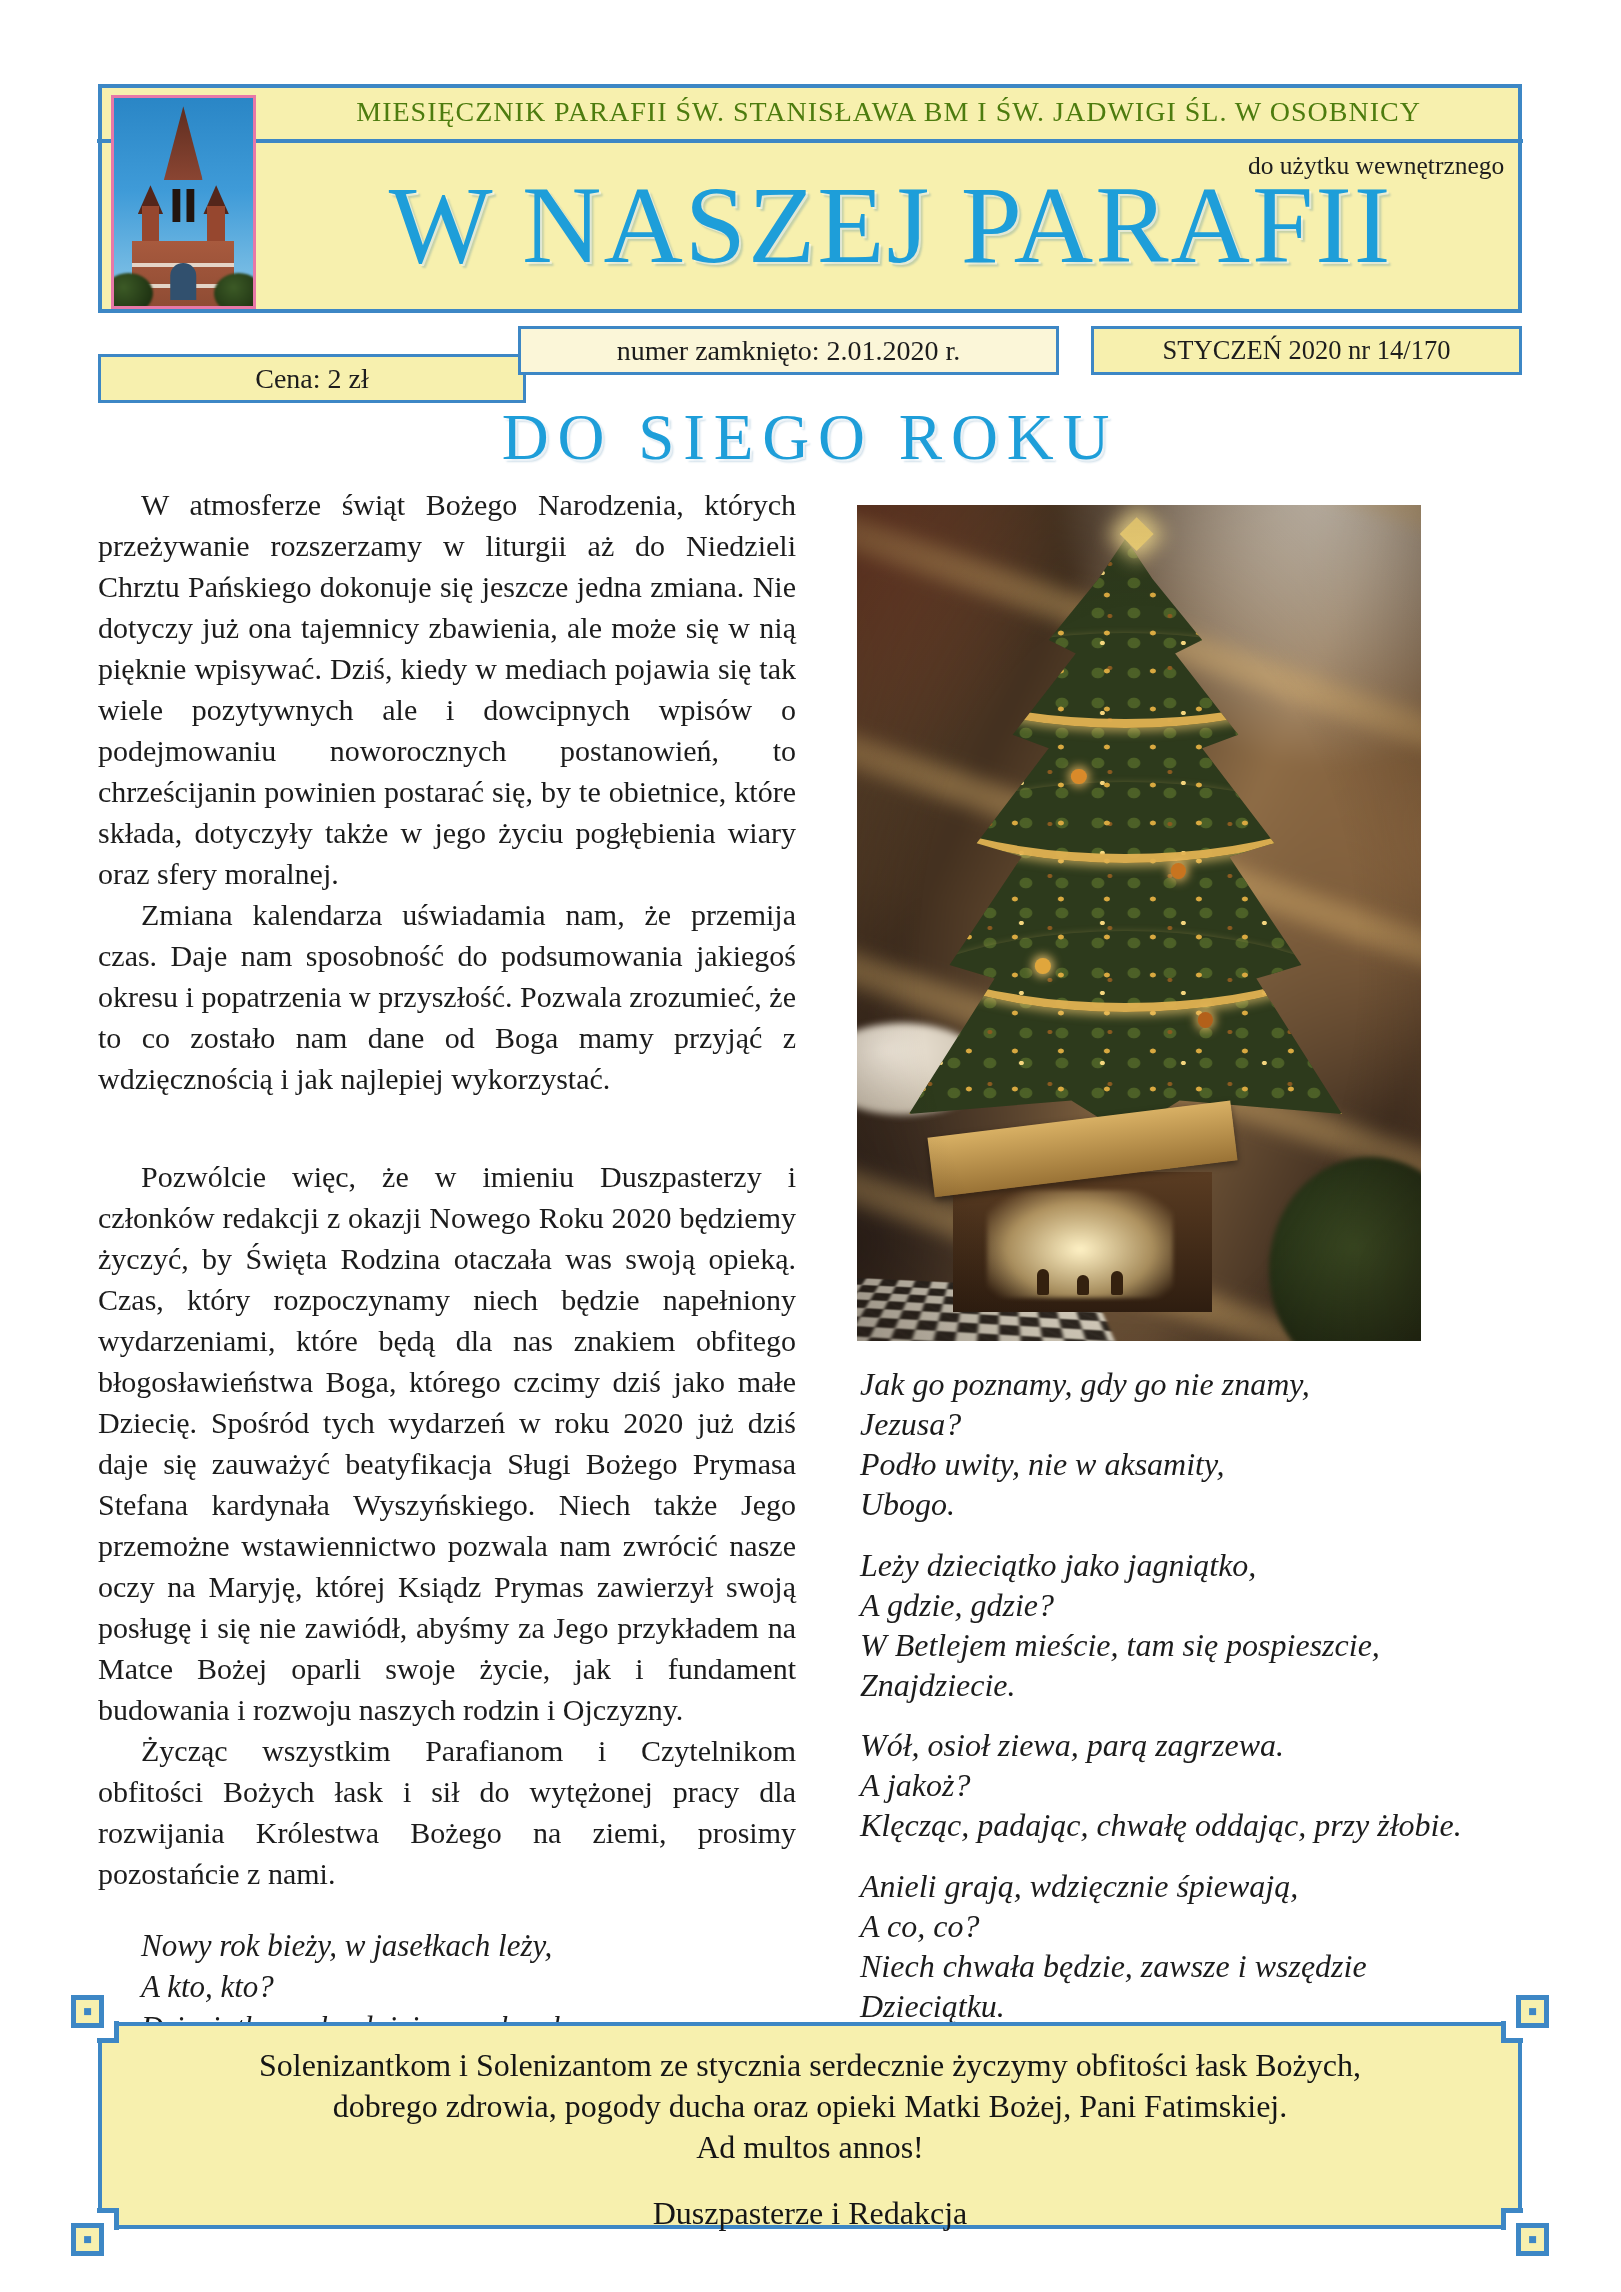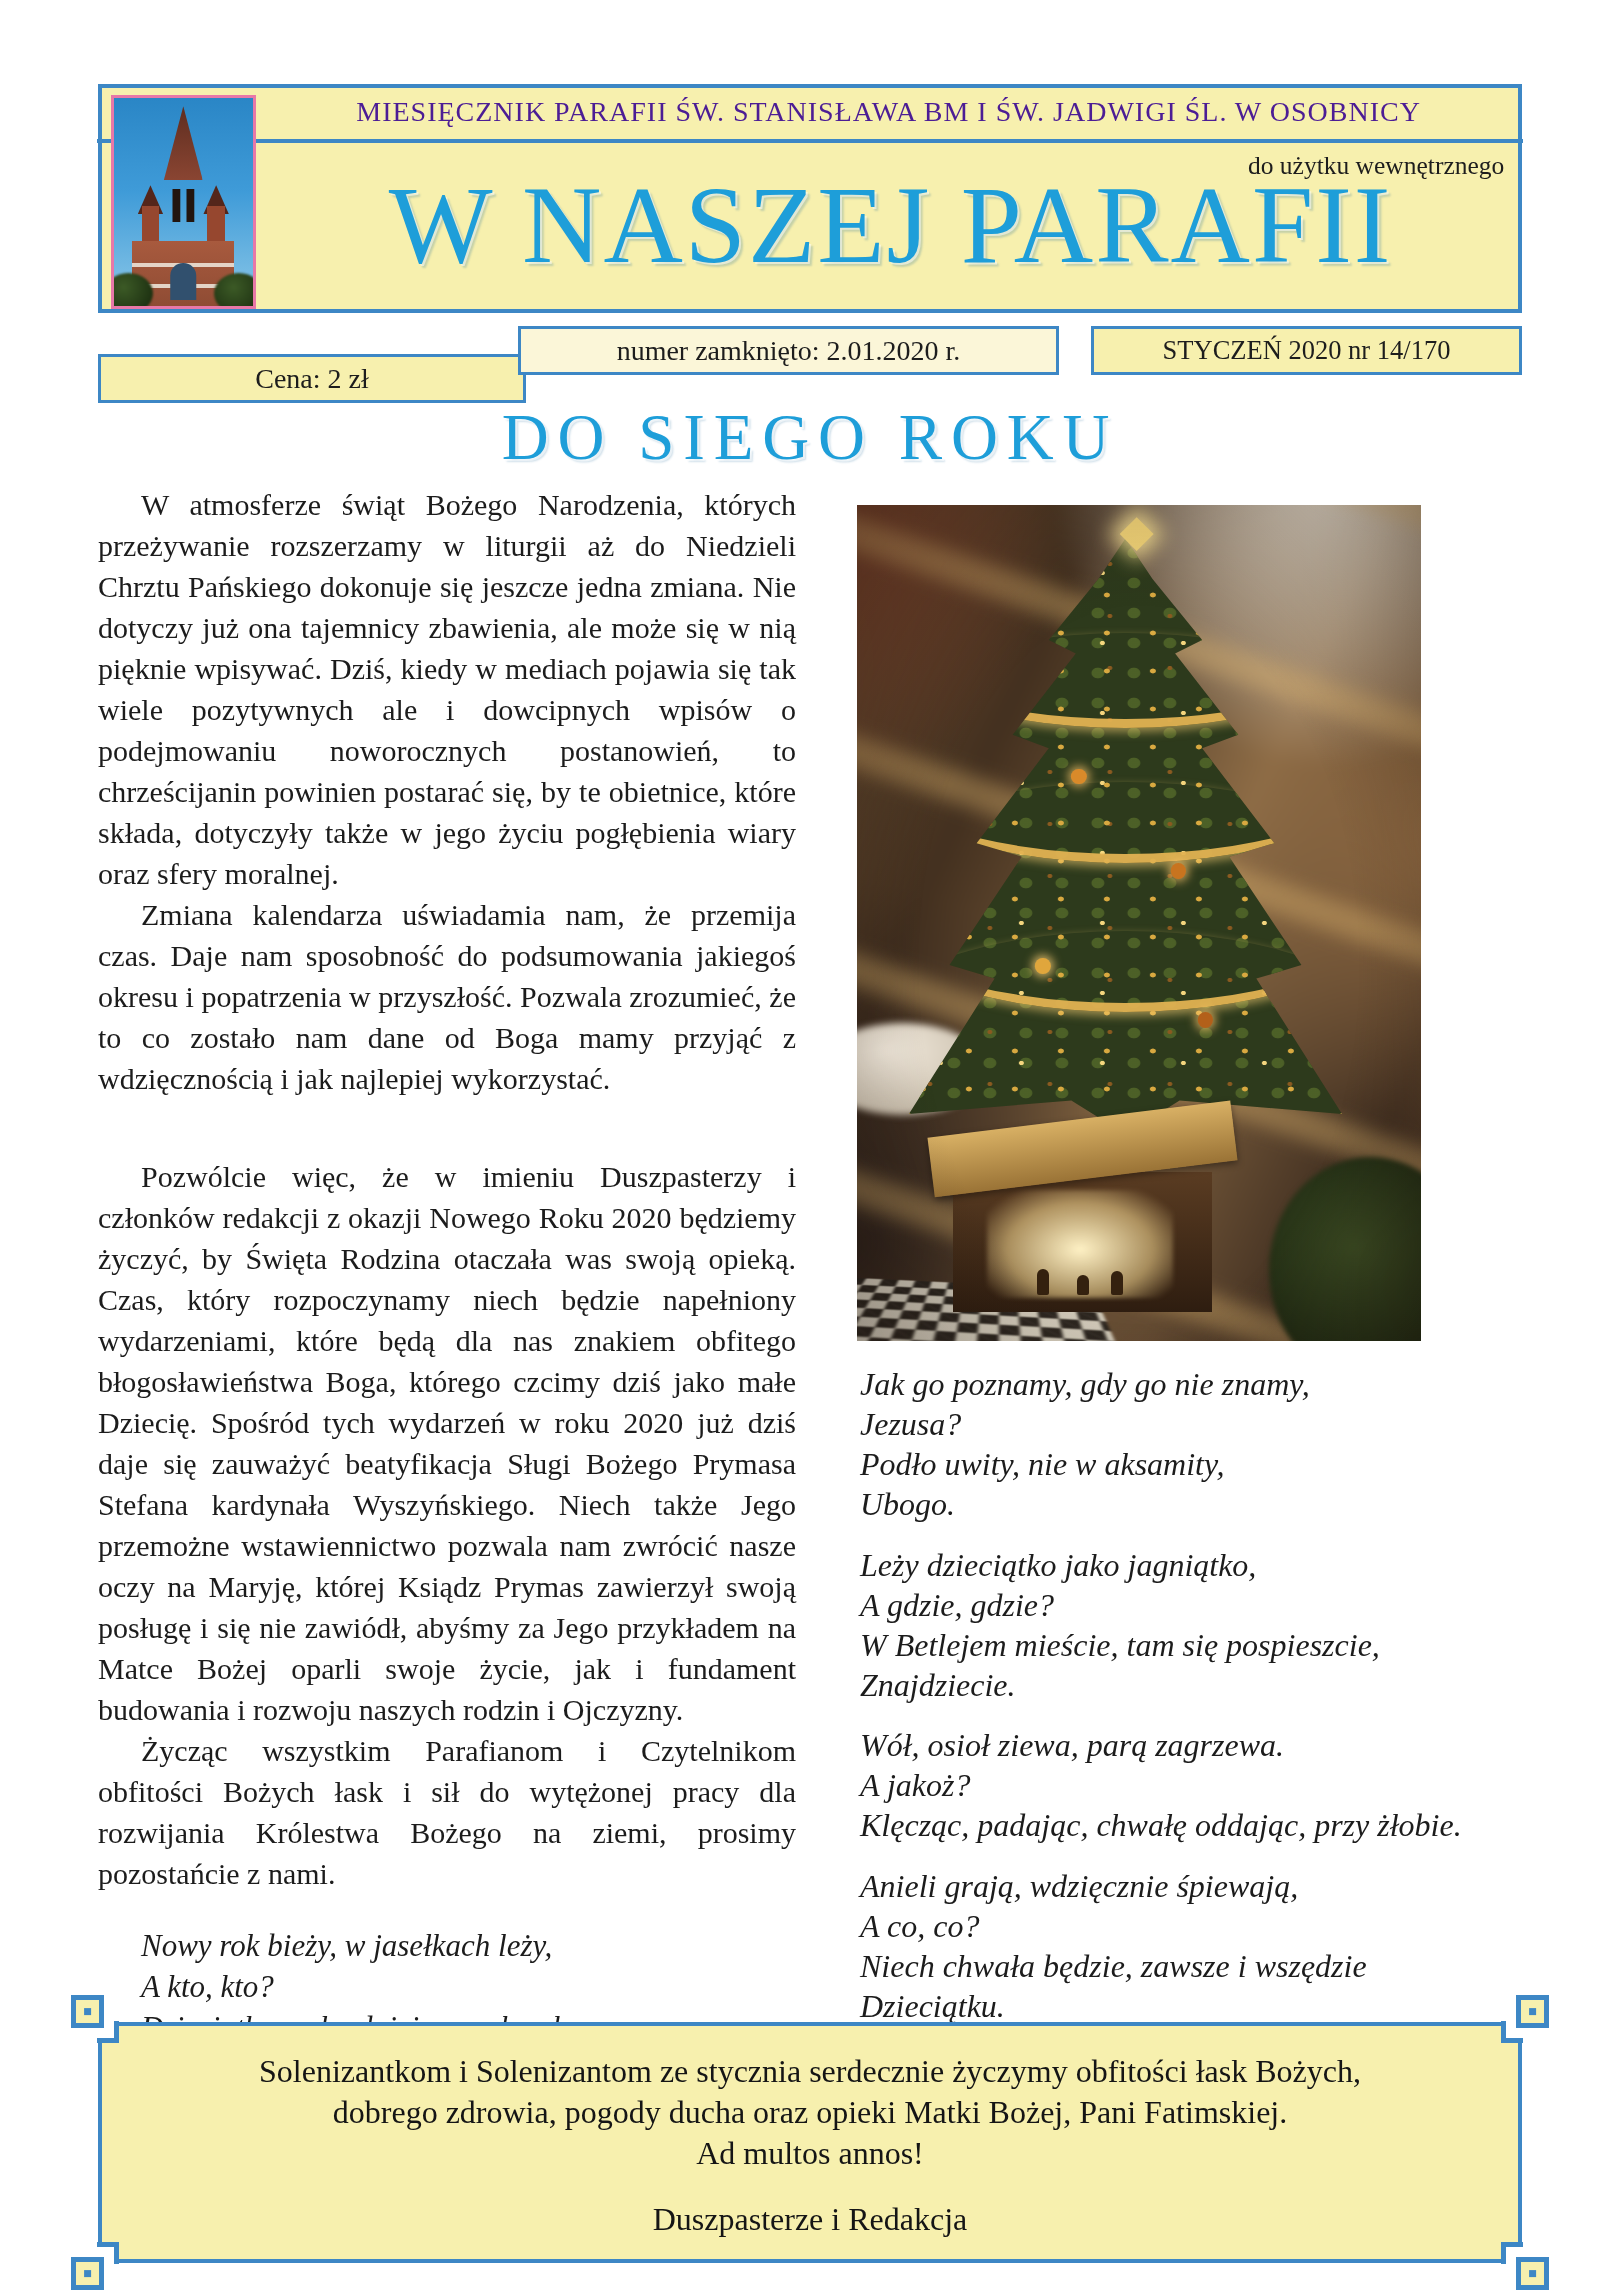--- a/index.html
+++ b/index.html
@@ -13,21 +13,21 @@
   *{margin:0;padding:0;box-sizing:border-box;}
   html,body{background:#ffffff;}
   body{width:1621px;height:2293px;position:relative;overflow:hidden;
        font-family:"Liberation Serif","DejaVu Serif",serif;color:var(--ink);}
 
   
   .masthead{position:absolute;left:98px;top:84px;width:1424px;height:229px;
             background:var(--yellow);border:4.9px solid var(--blue);}
   .mast-rule{position:absolute;left:-4.9px;right:-4.9px;top:51px;height:3.9px;background:var(--blue);z-index:1;}
   .mast-banner{position:absolute;left:165px;right:7.8px;top:7.8px;text-align:center;
-               font-size:28px;letter-spacing:1px;color:#4c1d95;z-index:2;white-space:nowrap;}
+               font-size:28px;letter-spacing:1px;color:#4d7c0f;z-index:2;white-space:nowrap;}
   .mast-note{position:absolute;right:13.7px;top:63px;font-size:25.5px;color:#1d1d1d;z-index:2;}
   .mast-title{position:absolute;left:165px;right:3.9px;top:73px;text-align:center;
               font-size:110px;line-height:1.18;color:var(--titleblue);letter-spacing:2px;
               text-shadow:2px 2px 0 rgba(255,255,255,.5),3.9px 3.9px 2px rgba(25,100,150,.22);
               white-space:nowrap;z-index:2;}
 
   
   .church-photo{position:absolute;left:8.8px;top:6.9px;width:145px;height:214px;z-index:3;
                 border:3.9px solid var(--pink);overflow:hidden;
                 background:linear-gradient(180deg,#2a86c6 0%,#3f9bd8 45%,#8cc8e8 100%);}
@@ -142,23 +142,23 @@
     background:#34210f;}
   .tp-figure.f1{left:34%;}
   .tp-figure.f2{left:48%;height:19.6px;}
   .tp-figure.f3{left:60%;height:23.5px;}
   .tp-green{position:absolute;right:-9%;bottom:-5%;width:36%;height:27%;border-radius:50%;
     background:radial-gradient(circle at 42% 40%,#3a4a22,#1b2410 72%);filter:blur(2.9px);}
   .tp-vignette{position:absolute;inset:0;
     background:radial-gradient(ellipse at 50% 55%,rgba(0,0,0,0) 55%,rgba(30,18,10,.35) 100%);}
 
   
-  .footer-box{position:absolute;left:98px;top:2022px;width:1424px;height:241px;
+  .footer-box{position:absolute;left:98px;top:2022px;width:1424px;height:207px;
               background:var(--yellow);border:4.9px solid var(--blue);
-              text-align:center;padding-top:25px;font-size:32px;line-height:41px;color:#151515;}
+              text-align:center;padding-top:19px;font-size:32px;line-height:41px;color:#151515;}
   .footer-sig{margin-top:25px;font-size:32px;}
   .fcover{position:absolute;background:#ffffff;}
   .fseg{position:absolute;background:var(--blue);}
   .forn{position:absolute;width:33px;height:33px;border:5.9px solid var(--blue);background:var(--yellow);}
   .forn .forn-dot{position:absolute;left:50%;top:50%;width:7.8px;height:7.8px;
                   transform:translate(-50%,-50%);background:var(--blue);}
   
   .fcv-tl{left:-4.9px;top:-4.9px;width:21.6px;height:16.7px;}
   .fsv-tl{left:11.8px;top:-4.9px;width:4.9px;height:16.7px;}
   .fsh-tl{left:-4.9px;top:11.8px;width:21.6px;height:4.9px;}

